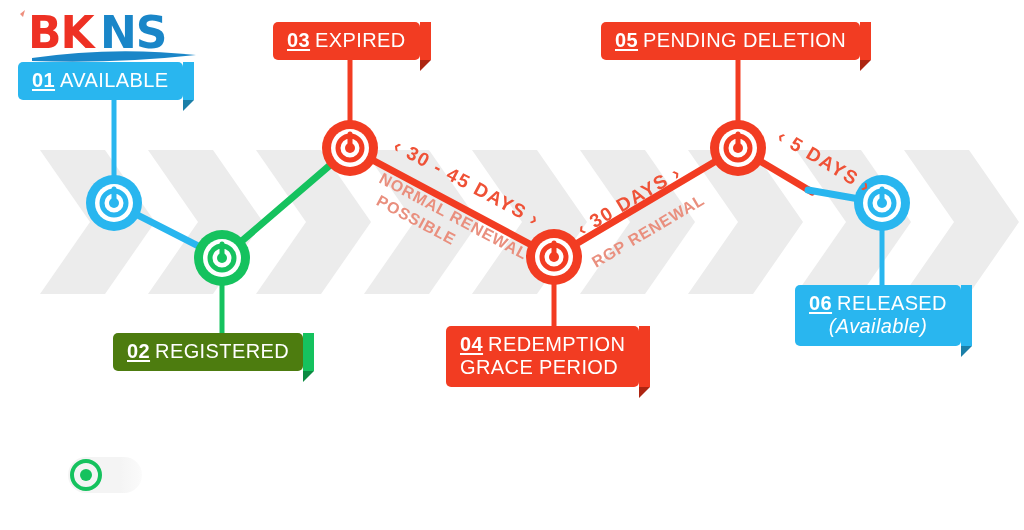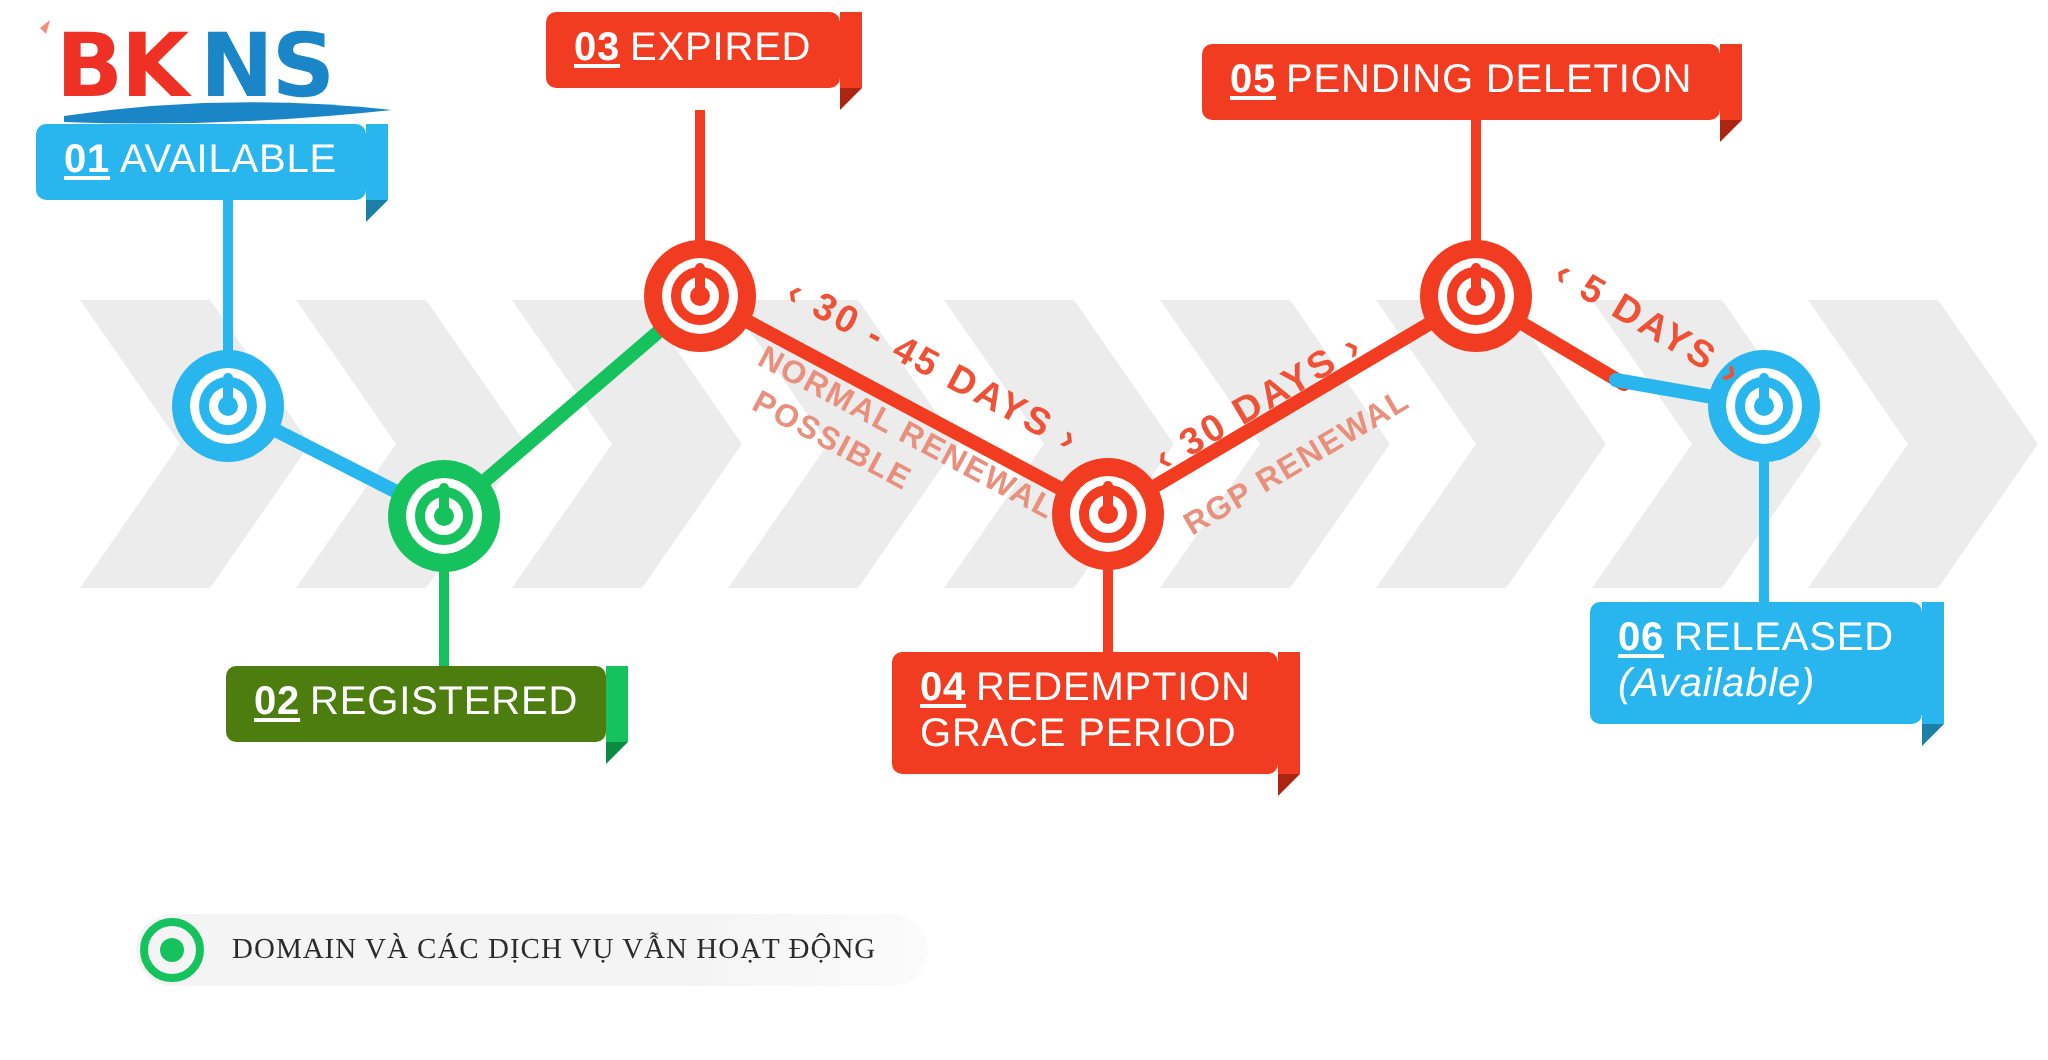--- a/index.html
+++ b/index.html
@@ -82,24 +82,24 @@
   }
   .label.blue  .fold-shadow { border-color: #1b7fa8 transparent transparent transparent; }
   .label.green .fold-shadow { border-color: #0b8a41 transparent transparent transparent; }
   .label.red   .fold-shadow { border-color: #ad2512 transparent transparent transparent; }
 
   .label .line2 { display: block; }
   .label .italic { font-style: italic; }
 
   #label-01 { left: 18px;  top: 62px; }
   #label-02 { left: 113px; top: 333px; }
-  #label-03 { left: 273px; top: 6px; }
+  #label-03 { left: 273px; top: 22px; }
   #label-04 { left: 446px; top: 326px; text-align: left; }
   #label-05 { left: 601px; top: 22px; }
-  #label-06 { left: 795px; top: 301px; }
+  #label-06 { left: 795px; top: 285px; text-align: center; }
 
   
   .legend-item {
     position: absolute;
     height: 36px;
     display: flex;
     align-items: center;
     background: linear-gradient(to right, #f4f4f4 0%, #f4f4f4 70%, #fbfbfb 100%);
     border-radius: 18px;
     padding-right: 26px;
@@ -269,17 +269,16 @@
     <span class="line2 italic">(Available)</span>
     <span class="fold-top"></span>
     <span class="fold-shadow"></span>
   </div>
 
   <div class="legend-item" id="legend-active">
     <svg class="marker" viewBox="0 0 36 36" xmlns="http://www.w3.org/2000/svg">
       <circle cx="18" cy="18" r="14" fill="none" stroke="#15c25e" stroke-width="4"></circle>
       <circle cx="18" cy="18" r="6" fill="#15c25e"></circle>
     </svg>
-    <span class="legend-text">DOMAIN VÀ CÁC DỊCH VỤ VẪN HOẠT ĐỘNG</span>
   </div>
 
 
 </div>
 
 </body></html>

